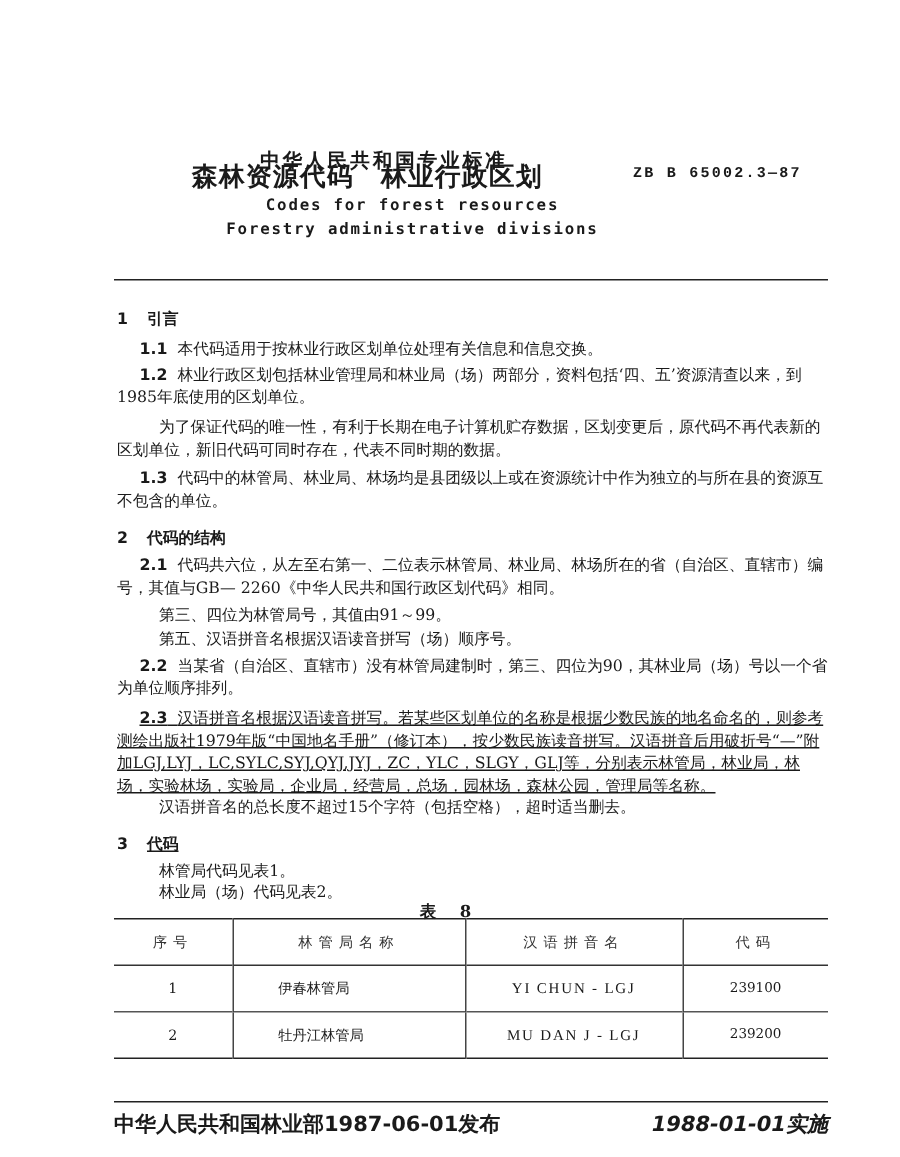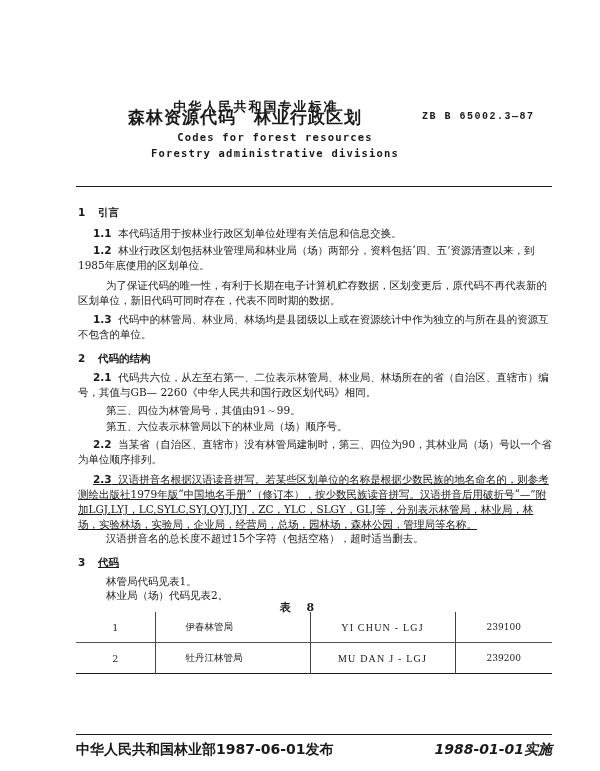--- a/index.html
+++ b/index.html
@@ -64,21 +64,21 @@
   <b>1.3</b>&nbsp;&nbsp;<span>代码中的林管局、林业局、林场均是县团级以上或在资源统计中作为独立的与所在县的资源互不包含的单位。</span>
 </div>
 
 <div class="abs sec" style="left:78px; top:352px;">
   <span class="num">2</span><span>代码的结构</span>
 </div>
 <div class="abs para indent" style="top:370px;">
   <b>2.1</b>&nbsp;&nbsp;<span>代码共六位，从左至右第一、二位表示林管局、林业局、林场所在的省（自治区、直辖市）编号，其值与GB— 2260《中华人民共和国行政区划代码》相同。</span>
 </div>
 <div class="abs para indent2" style="top:403px;">第三、四位为林管局号，其值由91～99。</div>
-<div class="abs para indent2" style="top:419px;">第五、六位表示林管局以下的林业局（场）顺序号。</div>
+<div class="abs para indent2" style="top:419px;">第五、汉语拼音名根据汉语读音拼写（场）顺序号。</div>
 <div class="abs para indent" style="top:437px;">
   <b>2.2</b>&nbsp;&nbsp;<span>当某省（自治区、直辖市）没有林管局建制时，第三、四位为90，其林业局（场）号以一个省为单位顺序排列。</span>
 </div>
 <div class="abs para indent" style="top:472px;text-decoration:underline;">
   <b>2.3</b>&nbsp;&nbsp;<span>汉语拼音名根据汉语读音拼写。若某些区划单位的名称是根据少数民族的地名命名的，则参考测绘出版社1979年版“中国地名手册”（修订本），按少数民族读音拼写。汉语拼音后用破折号“—”附加LGJ,LYJ，LC,SYLC,SYJ,QYJ,JYJ，ZC，YLC，SLGY，GLJ等，分别表示林管局，林业局，林场，实验林场，实验局，企业局，经营局，总场，园林场，森林公园，管理局等名称。</span>
 </div>
 <div class="abs para indent2" style="top:531px;">汉语拼音名的总长度不超过15个字符（包括空格），超时适当删去。</div>
 
 <div class="abs sec" style="left:78px; top:556px;text-decoration:underline;">
   <span class="num">3</span><span>代码</span>
@@ -90,20 +90,26 @@
 <div class="abs tbl-caption" style="top:600px; left:0;">表 8</div>
 
 <table class="t1" style="top:612px;">
   <colgroup>
     <col style="width:79px">
       <col style="width:155px">
       <col style="width:145px">
       <col style="width:97px">
   </colgroup>
   <tbody>
+      <tr class="head">
+    <td class="hcell">序号</td>
+    <td class="hcell">林管局名称</td>
+    <td class="hcell">汉语拼音名</td>
+    <td class="hcell">代码</td>
+  </tr>
   <tr>
     <td>1</td>
     <td class="name">伊春林管局</td>
     <td class="pinyin">YI CHUN - LGJ</td>
     <td class="code">239100</td>
   </tr>
   <tr class="last">
     <td>2</td>
     <td class="name">牡丹江林管局</td>
     <td class="pinyin">MU DAN J - LGJ</td>

